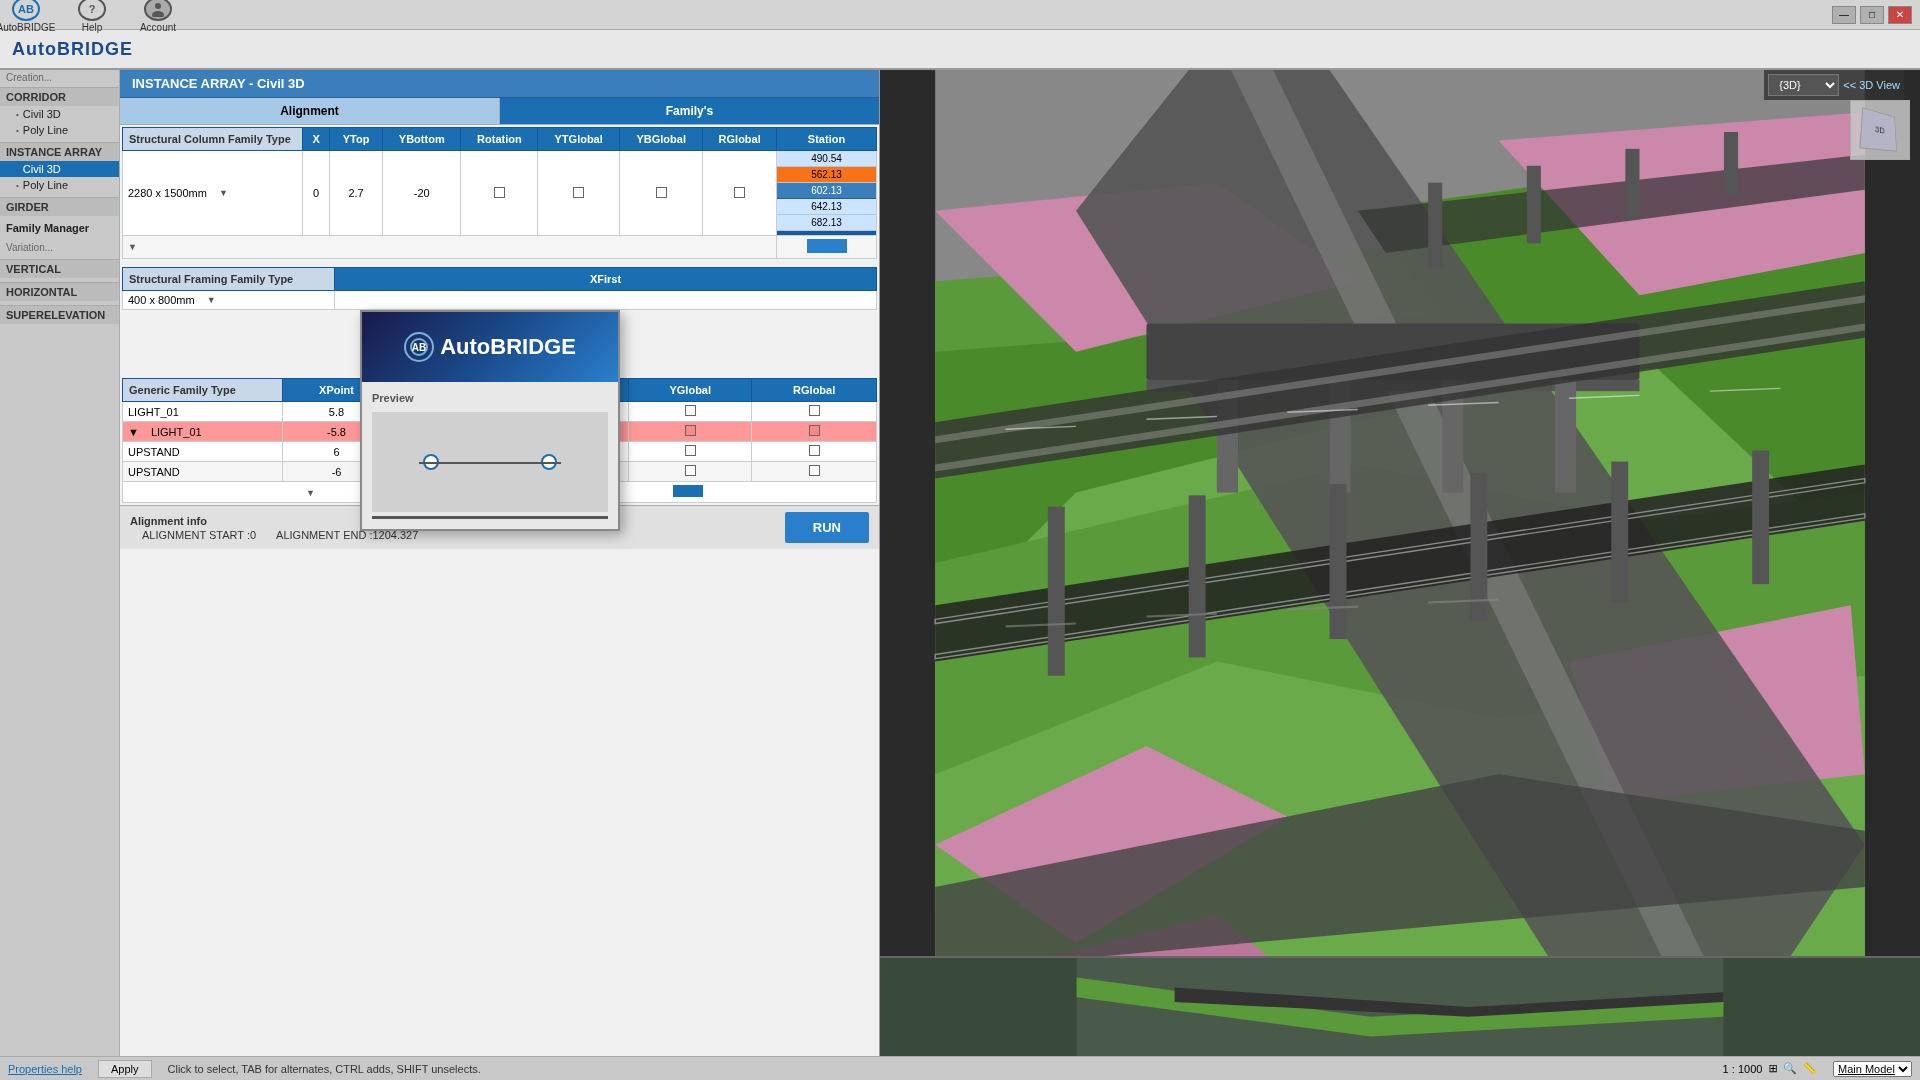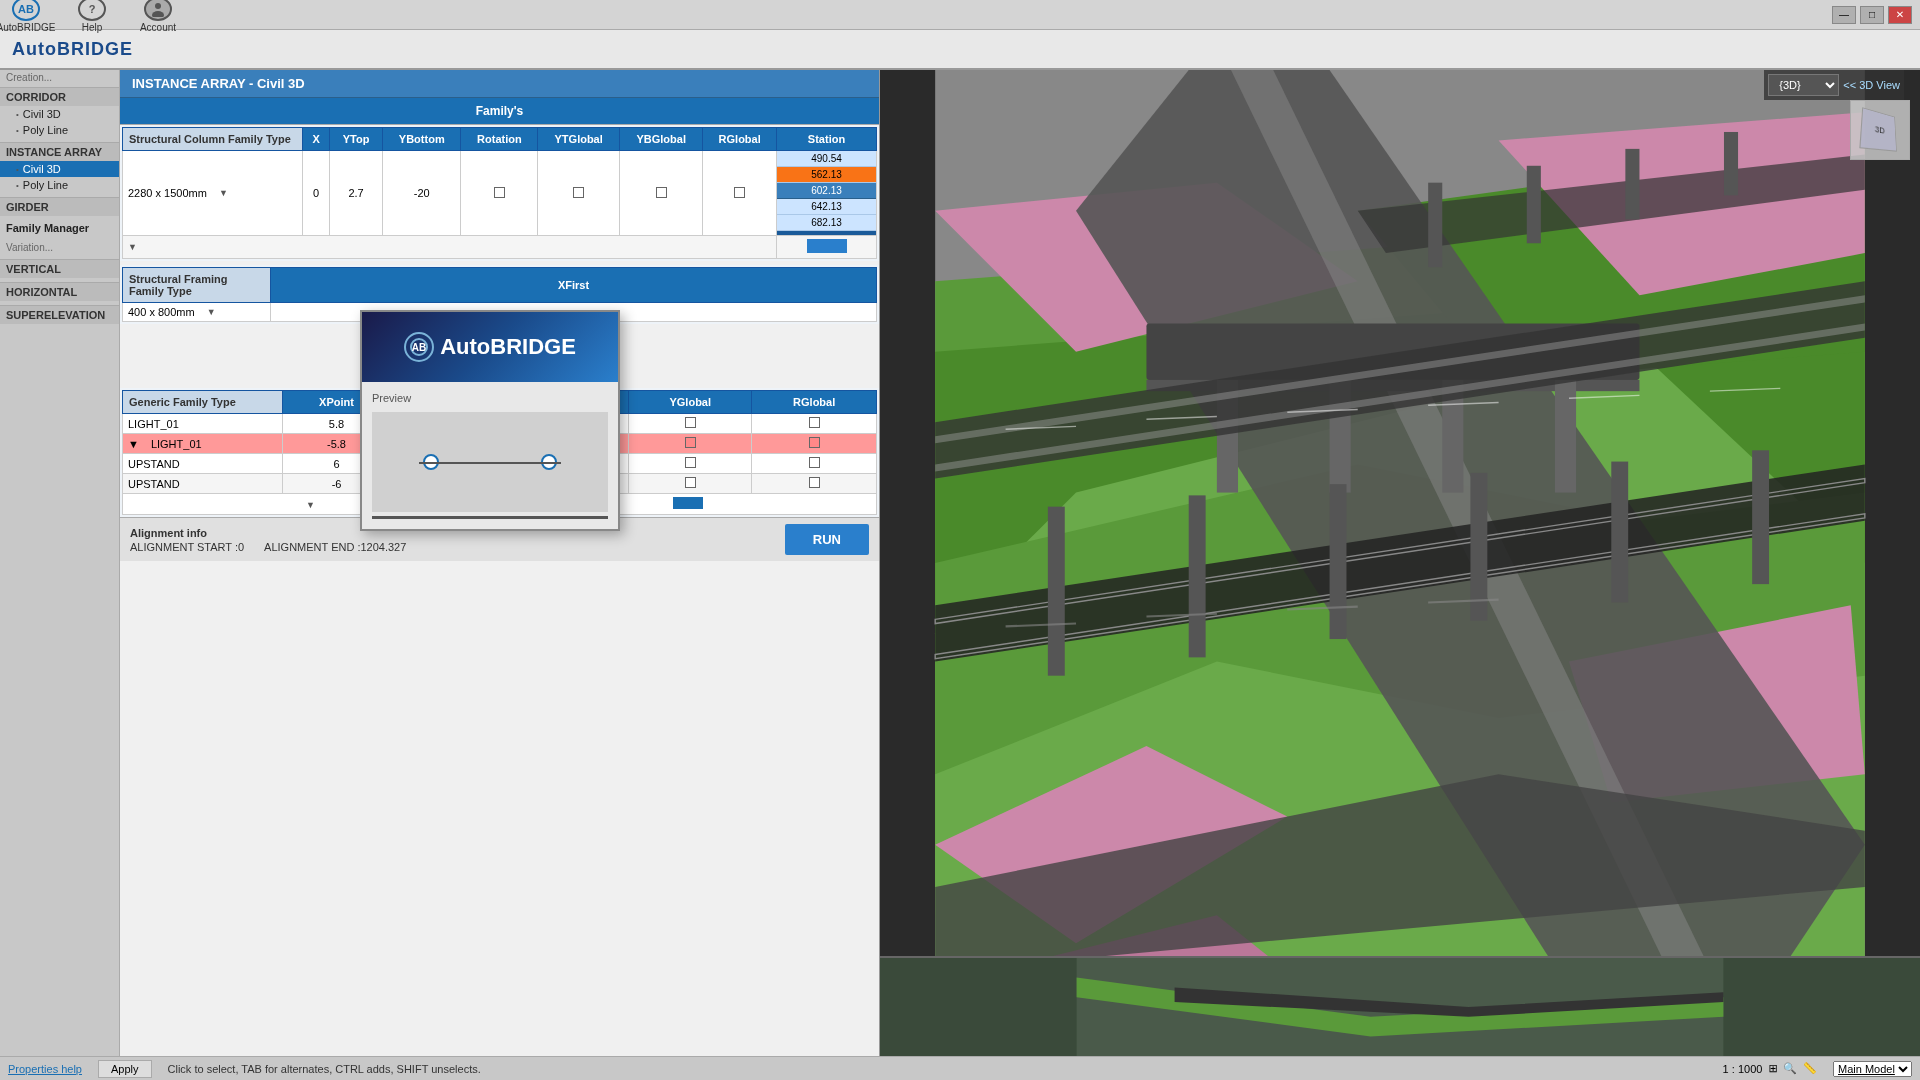--- a/index.html
+++ b/index.html
@@ -167,21 +167,21 @@
     }
     .logo-icon { width: 30px; height: 30px; border: 2px solid #7ab3d8; border-radius: 50%; display: flex; align-items: center; justify-content: center; color: white; font-size: 14px; font-weight: bold; }
     #preview-area {
       padding: 10px;
       background: #e8e8e8;
       min-height: 120px;
       display: flex;
       flex-direction: column;
       align-items: flex-start;
     }
-    #preview-label { font-size: 11px; color: #555; margin-bottom: 8px; }
+    #preview-label { font-size: 11px; color: #555; margin-bottom: 8px; font-weight: bold; }
     #preview-canvas {
       width: 100%;
       height: 100px;
       background: #d0d0d0;
       display: flex;
       align-items: center;
       justify-content: space-around;
       position: relative;
     }
     .preview-dot { width: 16px; height: 16px; border: 2px solid #1a6fb3; border-radius: 50%; background: white; }
@@ -366,20 +366,21 @@
 
     <div class="sidebar-section">
       <div class="sidebar-header">SUPERELEVATION</div>
     </div>
   </div>
 
   <div id="center-panel">
     <div id="panel-title">INSTANCE ARRAY - Civil 3D</div>
 
     <div style="display:flex;background:#ccc;border-bottom:1px solid #aaa;">
+      <div style="flex:1;text-align:center;padding:6px;background:#a8c8e8;border-right:1px solid #aaa;font-weight:bold;font-size:12px;cursor:pointer;">Alignment</div>
       <div style="flex:1;text-align:center;padding:6px;background:#1a6fb3;color:white;font-weight:bold;font-size:12px;cursor:pointer;">Family's</div>
     </div>
 
     <div style="background:#eef3f8;padding:2px;">
       <table class="data-table">
         <thead>
           <tr>
             <th style="width:180px;text-align:left;background:#c8d8e8;color:#333;">Structural Column Family Type</th>
             <th>X</th>
             <th>YTop</th>
@@ -426,21 +427,21 @@
             </td>
           </tr>
         </tbody>
       </table>
     </div>
 
     <div style="background:#eef3f8;padding:2px;margin-top:4px;">
       <table class="data-table">
         <thead>
           <tr>
-            <th style="width:148px;text-align:left;background:#c8d8e8;color:#333;">Structural Framing Family Type</th>
+            <th style="width:212px;text-align:left;background:#c8d8e8;color:#333;">Structural Framing Family Type</th>
             <th>XFirst</th>
           </tr>
         </thead>
         <tbody>
           <tr>
             <td class="left-align">
               <div class="family-type-dropdown">
                 <span>400 x 800mm</span>
                 <span class="dropdown-arrow">▼</span>
               </div>
@@ -511,21 +512,21 @@
               <div class="blue-rect-sm"></div>
             </td>
           </tr>
         </tbody>
       </table>
     </div>
 
     <div id="alignment-info">
       <div>
         <div style="font-weight:bold;margin-bottom:2px;">Alignment info</div>
-        <div style="display:flex;gap:20px;">
+        <div style="display:flex;gap:20px;margin-left:12px;">
           <span>ALIGNMENT START :0</span>
           <span>ALIGNMENT END :1204.327</span>
         </div>
       </div>
       <button id="run-btn">RUN</button>
     </div>
 
     <div id="autobridge-overlay">
       <div id="autobridge-overlay-header">
         <div id="autobridge-logo-text">

